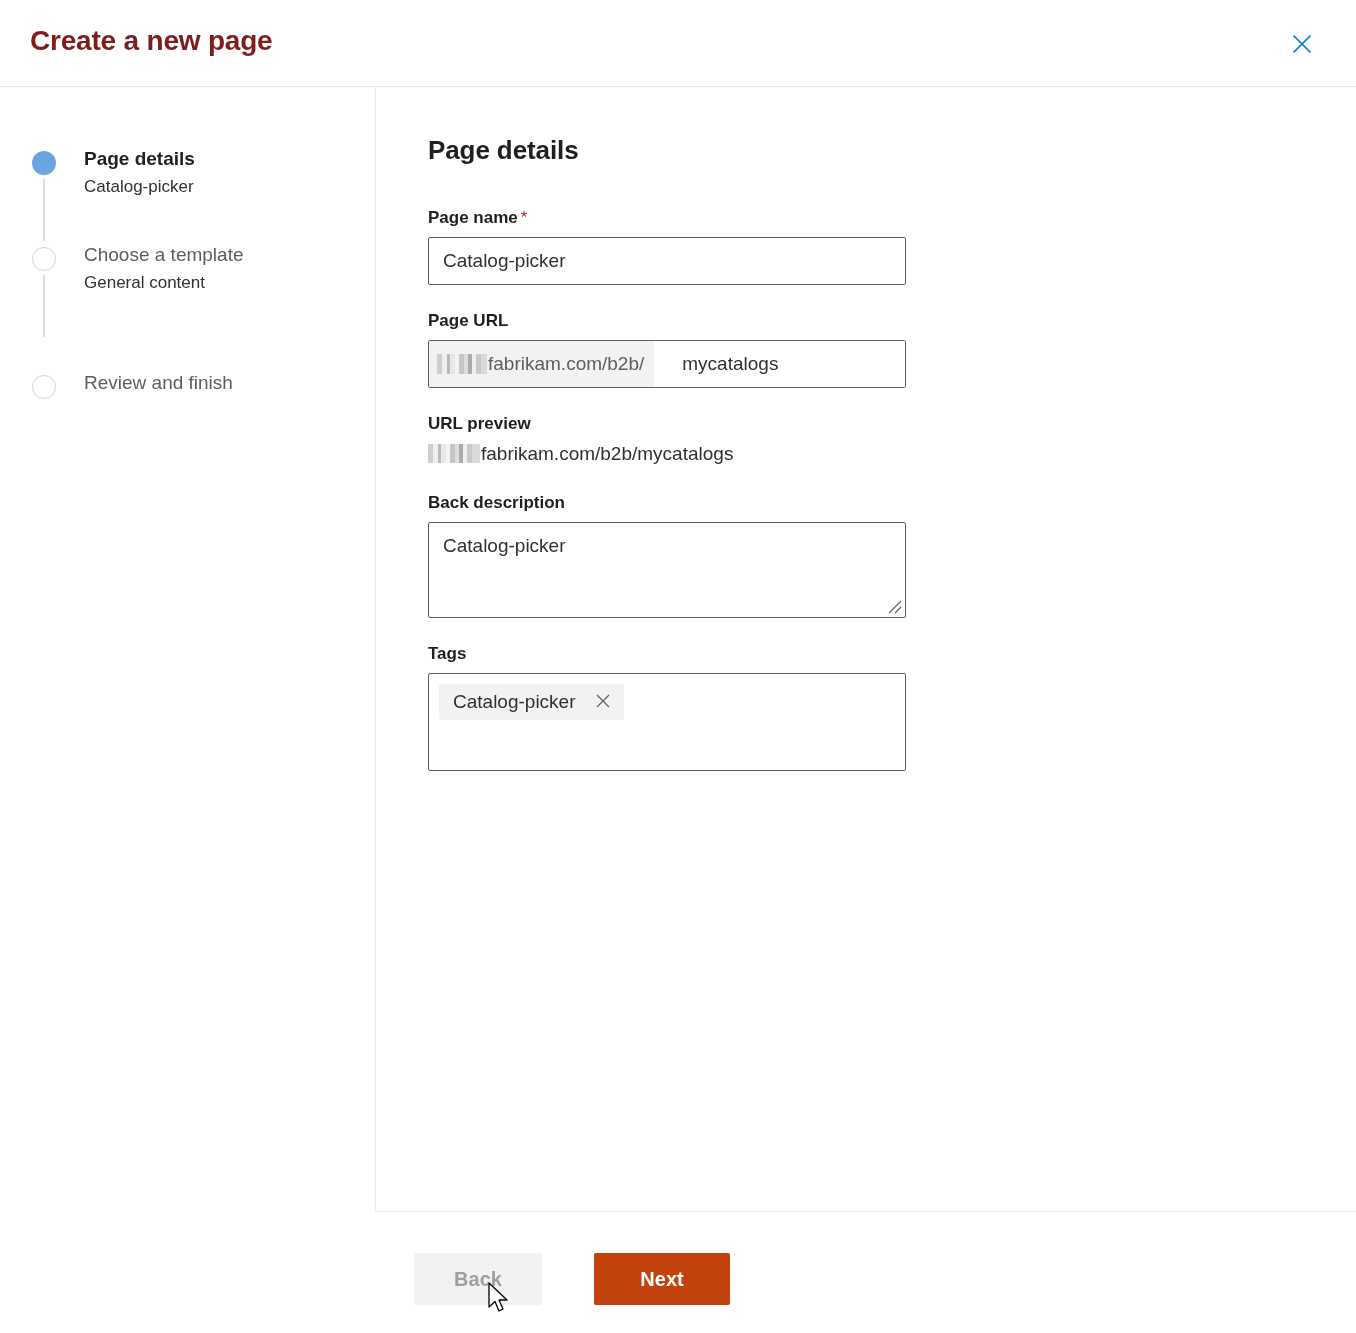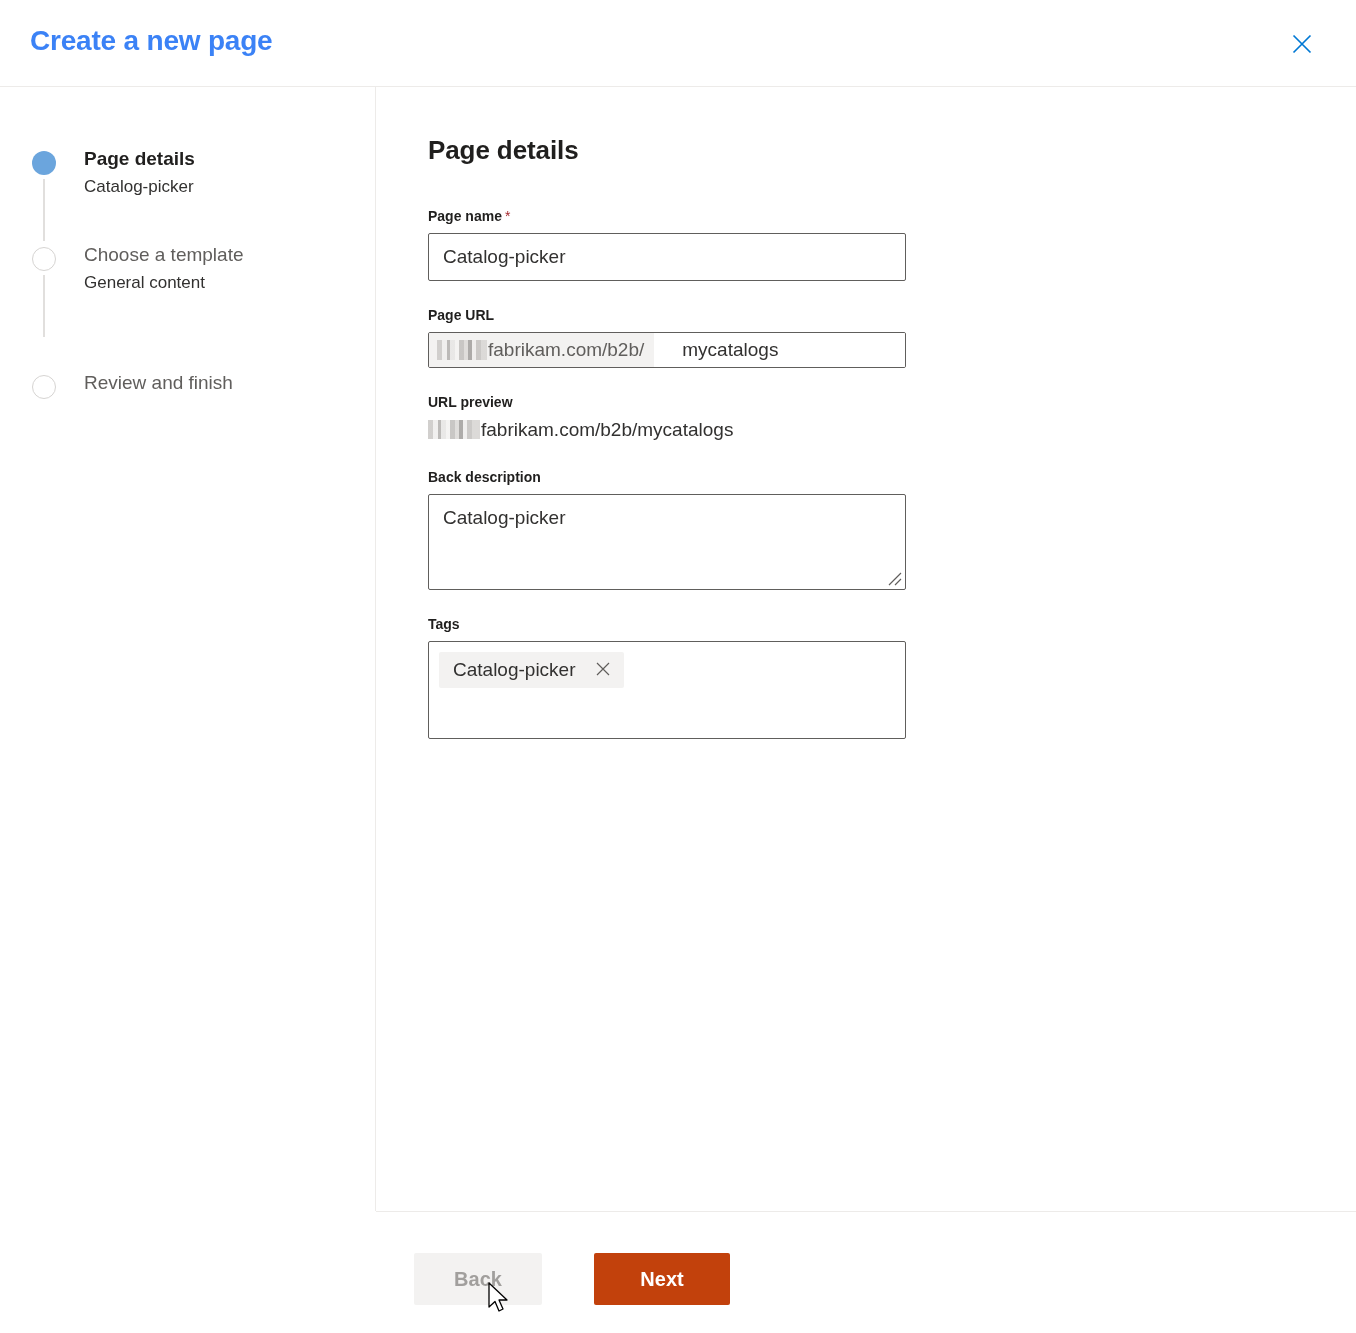--- a/index.html
+++ b/index.html
@@ -26,21 +26,21 @@
     border-bottom: 1px solid #edebe9;
     background: #ffffff;
   }
   .dialog-title {
     position: absolute;
     left: 30px;
     top: 25px;
     font-size: 28px;
     font-weight: bold;
     letter-spacing: -0.2px;
-    color: #3b82f6;
+    color: #7f1d1d;
     white-space: nowrap;
   }
   .close-button {
     position: absolute;
     right: 36px;
     top: 26px;
     width: 36px;
     height: 36px;
     display: flex;
     align-items: center;
@@ -139,21 +139,21 @@
   }
   .section-heading {
     font-size: 26px;
     font-weight: bold;
     color: #201f1e;
     margin: 0 0 42px 0;
     letter-spacing: -0.1px;
   }
   .field { margin-bottom: 26px; }
   .field-label {
-    font-size: 14px;
+    font-size: 17px;
     font-weight: bold;
     color: #201f1e;
     margin-bottom: 9px;
     display: block;
   }
   .required-star {
     color: #a4262c;
     font-weight: normal;
     margin-left: 3px;
   }
@@ -166,21 +166,21 @@
     font-family: "Liberation Sans", sans-serif;
     font-size: 19px;
     color: #323130;
     padding: 0 14px;
     outline: none;
   }
 
   
   .url-input-wrap {
     width: 478px;
-    height: 36px;
+    height: 48px;
     border: 1px solid #605e5c;
     border-radius: 2px;
     display: flex;
     align-items: stretch;
     overflow: hidden;
     background: #ffffff;
   }
   .url-prefix {
     background: #f3f2f1;
     display: flex;

